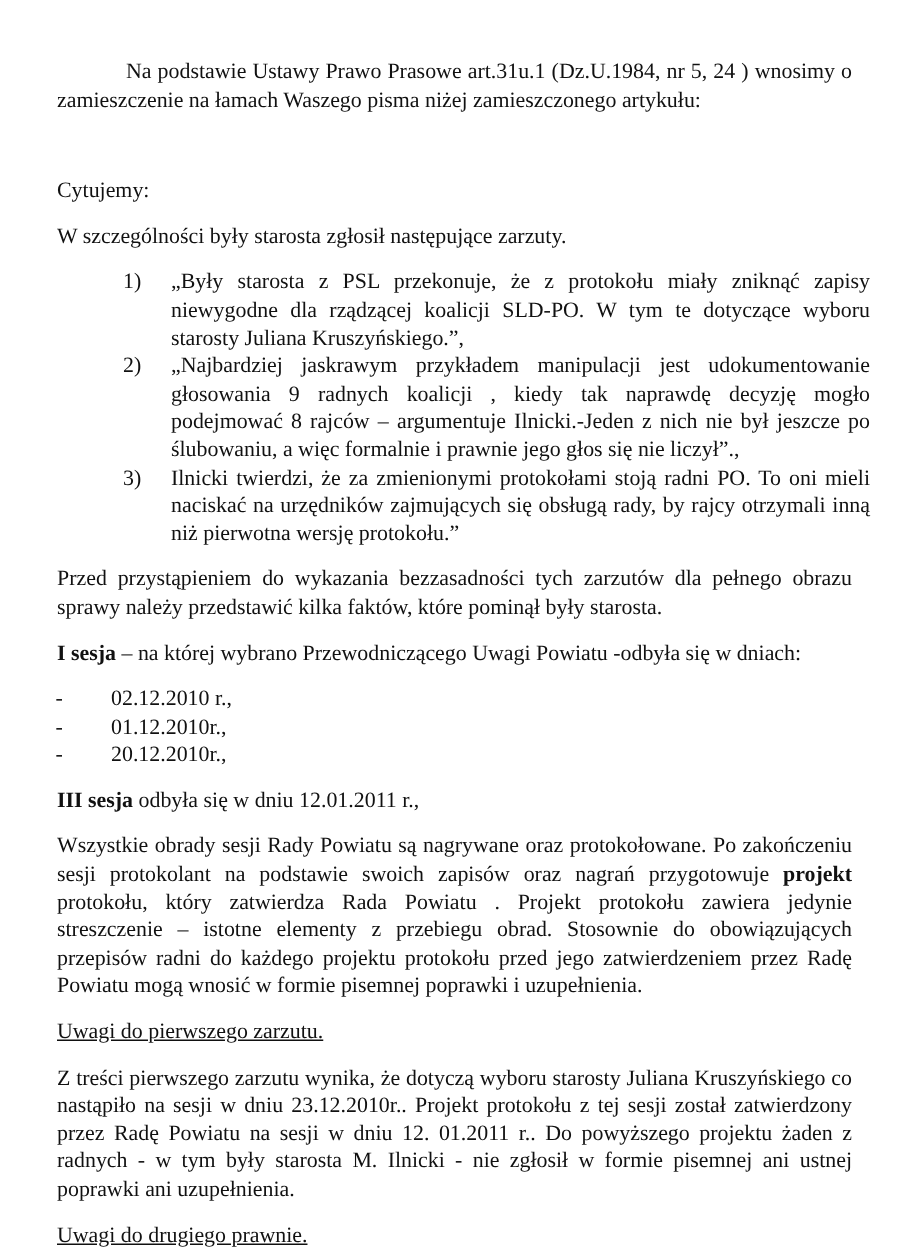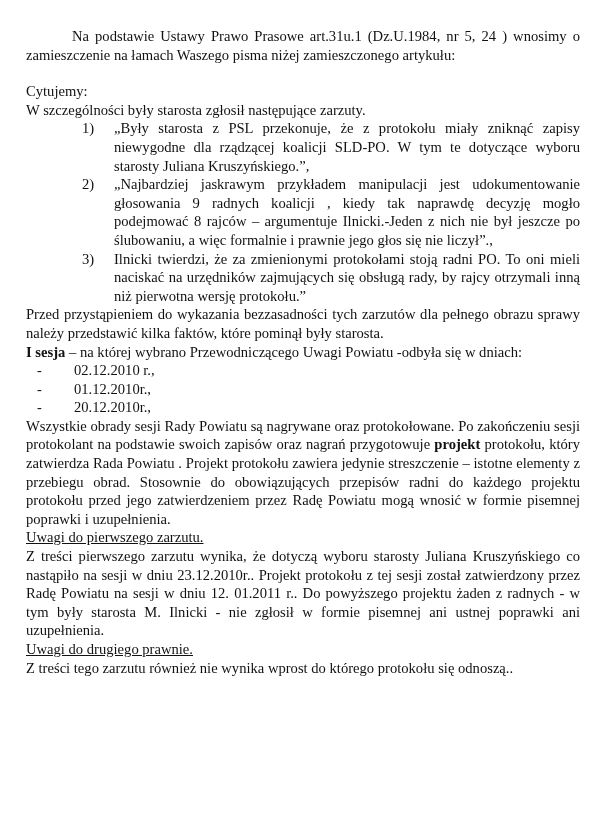--- a/index.html
+++ b/index.html
@@ -4,21 +4,21 @@
   <style>
     html, body { margin: 0; padding: 0; background: #ffffff; }
     body {
       width: 600px; height: 838px; overflow: hidden;
       font-family: "Liberation Serif", "DejaVu Serif", serif;
       color: #111111;
       font-size: 14.6px;
       line-height: 18.6px;
     }
     .page { position: relative; padding: 27px 20px 0 26px; }
-    p { margin: 0; text-align: justify; }
+    p { margin: 12px; text-align: justify; }
     .indent { text-indent: 46px; }
     .indent2 { text-indent: 18px; }
     .gap { height: 18px; }
     ol.quotes { list-style: none; margin: 0; padding: 0; }
     ol.quotes li { position: relative; padding-left: 88px; text-align: justify; }
     ol.quotes li .num { position: absolute; left: 56px; top: 0; }
     ul.dates { list-style: none; margin: 0; padding: 0; }
     ul.dates li { position: relative; padding-left: 48px; }
     ul.dates li .dash { position: absolute; left: 11px; top: 0; }
     b { font-weight: bold; }
@@ -50,20 +50,21 @@
 
   <p>Przed przystąpieniem do wykazania bezzasadności tych zarzutów dla pełnego obrazu sprawy należy  przedstawić kilka faktów, które pominął były starosta.</p>
   <p><b>I sesja</b><span> – na której wybrano Przewodniczącego Uwagi Powiatu -odbyła się w dniach:</span></p>
 
   <ul class="dates">
     <li><span class="dash">-</span><span>02.12.2010 r.,</span></li>
     <li><span class="dash">-</span><span>01.12.2010r.,</span></li>
     <li><span class="dash">-</span><span>20.12.2010r.,</span></li>
   </ul>
 
+  <p><b>III sesja</b><span> odbyła się w dniu 12.01.2011 r.,</span></p>
 
   <p><span>Wszystkie obrady sesji Rady Powiatu są nagrywane oraz protokołowane. Po zakończeniu sesji protokolant na podstawie swoich zapisów oraz nagrań przygotowuje </span><b>projekt</b><span>  protokołu, który zatwierdza Rada Powiatu . Projekt protokołu zawiera jedynie streszczenie – istotne elementy  z przebiegu obrad. Stosownie do obowiązujących przepisów radni do każdego projektu protokołu przed jego zatwierdzeniem przez Radę Powiatu mogą wnosić w formie pisemnej poprawki i uzupełnienia.</span></p>
 
   <p class="u">Uwagi do pierwszego zarzutu.</p>
   <p>Z treści pierwszego zarzutu wynika, że dotyczą wyboru starosty Juliana Kruszyńskiego co nastąpiło na sesji w dniu 23.12.2010r.. Projekt protokołu z tej sesji został zatwierdzony przez Radę Powiatu na sesji w dniu 12. 01.2011 r.. Do powyższego projektu żaden z radnych - w tym były starosta M. Ilnicki - nie zgłosił w formie pisemnej ani ustnej poprawki ani uzupełnienia.</p>
 
   <p class="u">Uwagi do drugiego prawnie.</p>
   <p>Z treści tego zarzutu również nie wynika wprost do którego protokołu się odnoszą..</p>
 
 </div>

